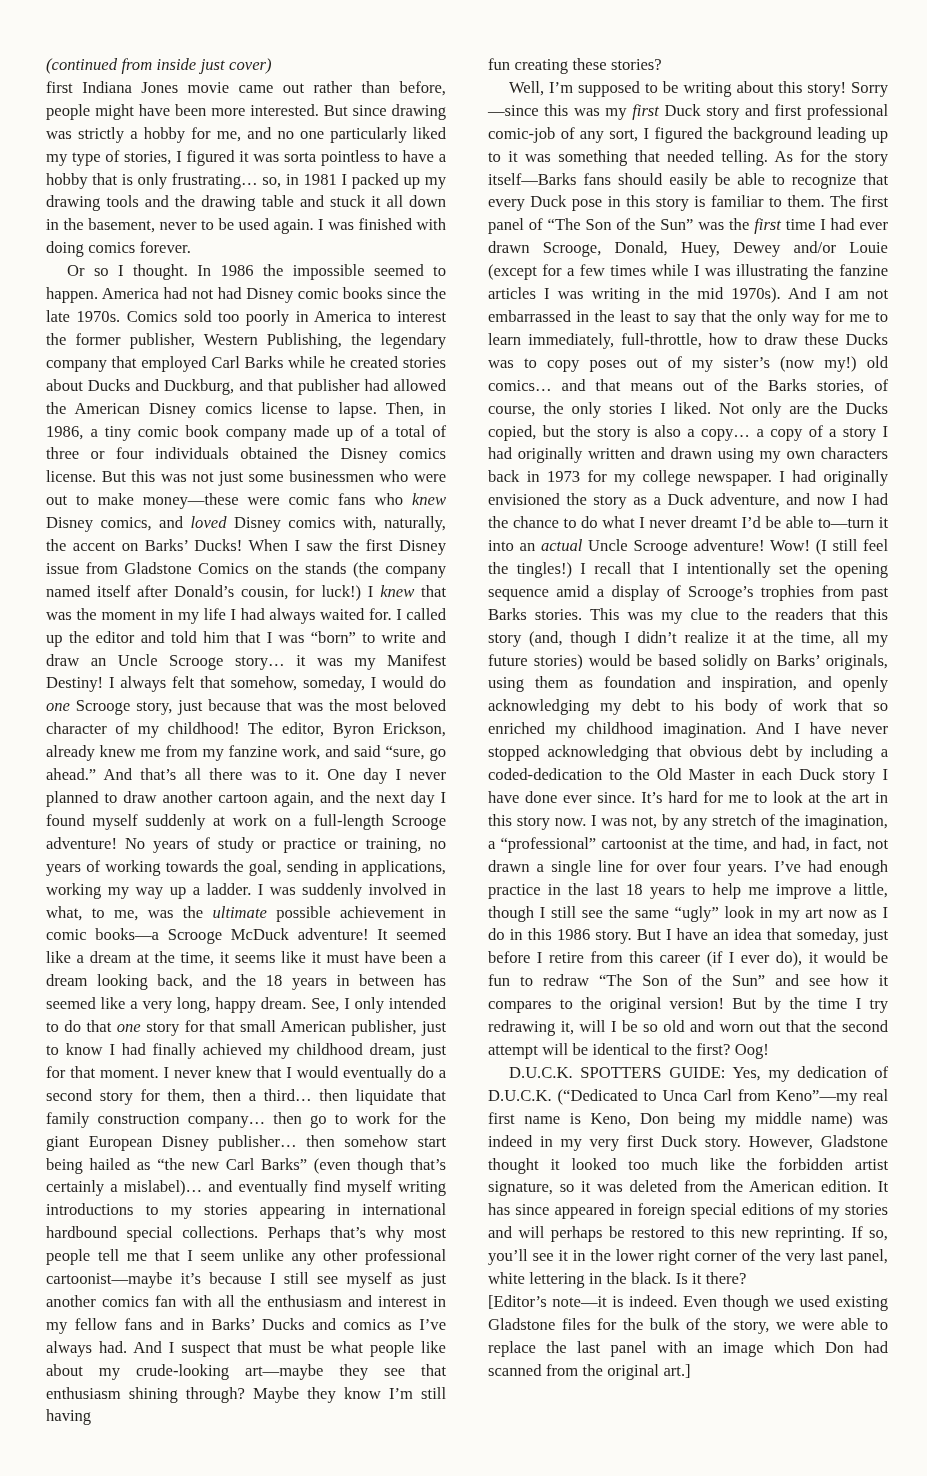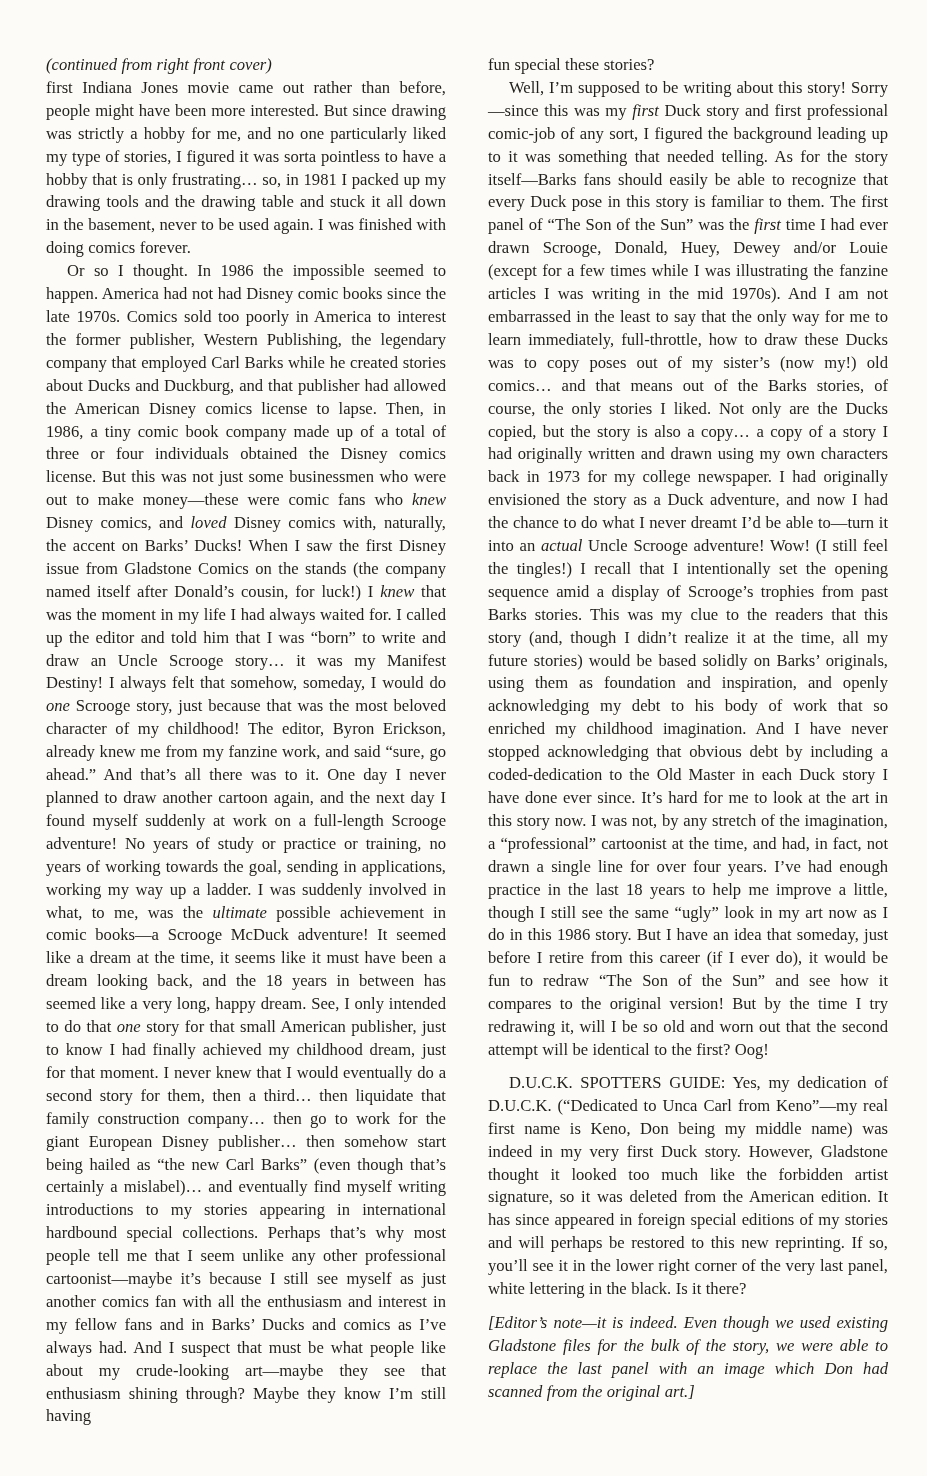--- a/index.html
+++ b/index.html
@@ -37,35 +37,33 @@
   }
   .lead-note {
     font-style: italic;
     text-align: left;
   }
   .body-indent {
     text-indent: 21px;
   }
   .body-indent-gap {
     text-indent: 21px;
-    margin-top: 10px;
   }
   .editors-note {
-    font-style: italic;
-    margin-top: 11px;
+    margin-top: 0;
   }
 </style>
 </head>
 <body style="background: rgb(252, 251, 247); color: rgb(33, 31, 28);">
 
 <div class="page">
   <section class="column column-left">
-      <p class="para lead-note">(continued from right front cover)</p>
+      <p class="para lead-note">(continued from inside just cover)</p>
       <p class="para body">first Indiana Jones movie came out rather than before, people might have been more interested. But since drawing was strictly a hobby for me, and no one particularly liked my type of stories, I figured it was sorta pointless to have a hobby that is only frustrating… so, in 1981 I packed up my drawing tools and the drawing table and stuck it all down in the basement, never to be used again. I was finished with doing comics forever.</p>
       <p class="para body-indent">Or so I thought. In 1986 the impossible seemed to happen. America had not had Disney comic books since the late 1970s. Comics sold too poorly in America to interest the former publisher, Western Publishing, the legendary company that employed Carl Barks while he created stories about Ducks and Duckburg, and that publisher had allowed the American Disney comics license to lapse. Then, in 1986, a tiny comic book company made up of a total of three or four individuals obtained the Disney comics license. But this was not just some businessmen who were out to make money—these were comic fans who <i>knew</i> Disney comics, and <i>loved</i> Disney comics with, naturally, the accent on Barks’ Ducks! When I saw the first Disney issue from Gladstone Comics on the stands (the company named itself after Donald’s cousin, for luck!) I <i>knew</i> that was the moment in my life I had always waited for. I called up the editor and told him that I was “born” to write and draw an Uncle Scrooge story… it was my Manifest Destiny! I always felt that somehow, someday, I would do <i>one</i> Scrooge story, just because that was the most beloved character of my childhood! The editor, Byron Erickson, already knew me from my fanzine work, and said “sure, go ahead.” And that’s all there was to it. One day I never planned to draw another cartoon again, and the next day I found myself suddenly at work on a full-length Scrooge adventure! No years of study or practice or training, no years of working towards the goal, sending in applications, working my way up a ladder. I was suddenly involved in what, to me, was the <i>ultimate</i> possible achievement in comic books—a Scrooge McDuck adventure! It seemed like a dream at the time, it seems like it must have been a dream looking back, and the 18 years in between has seemed like a very long, happy dream. See, I only intended to do that <i>one</i> story for that small American publisher, just to know I had finally achieved my childhood dream, just for that moment. I never knew that I would eventually do a second story for them, then a third… then liquidate that family construction company… then go to work for the giant European Disney publisher… then somehow start being hailed as “the new Carl Barks” (even though that’s certainly a mislabel)… and eventually find myself writing introductions to my stories appearing in international hardbound special collections. Perhaps that’s why most people tell me that I seem unlike any other professional cartoonist—maybe it’s because I still see myself as just another comics fan with all the enthusiasm and interest in my fellow fans and in Barks’ Ducks and comics as I’ve always had. And I suspect that must be what people like about my crude-looking art—maybe they see that enthusiasm shining through? Maybe they know I’m still having</p>
     </section>
   <section class="column column-right">
-      <p class="para body">fun special these stories?</p>
+      <p class="para body">fun creating these stories?</p>
       <p class="para body-indent">Well, I’m supposed to be writing about this story! Sorry—since this was my <i>first</i> Duck story and first professional comic-job of any sort, I figured the background leading up to it was something that needed telling. As for the story itself—Barks fans should easily be able to recognize that every Duck pose in this story is familiar to them. The first panel of “The Son of the Sun” was the <i>first</i> time I had ever drawn Scrooge, Donald, Huey, Dewey and/or Louie (except for a few times while I was illustrating the fanzine articles I was writing in the mid 1970s). And I am not embarrassed in the least to say that the only way for me to learn immediately, full-throttle, how to draw these Ducks was to copy poses out of my sister’s (now my!) old comics… and that means out of the Barks stories, of course, the only stories I liked. Not only are the Ducks copied, but the story is also a copy… a copy of a story I had originally written and drawn using my own characters back in 1973 for my college newspaper. I had originally envisioned the story as a Duck adventure, and now I had the chance to do what I never dreamt I’d be able to—turn it into an <i>actual</i> Uncle Scrooge adventure! Wow! (I still feel the tingles!) I recall that I intentionally set the opening sequence amid a display of Scrooge’s trophies from past Barks stories. This was my clue to the readers that this story (and, though I didn’t realize it at the time, all my future stories) would be based solidly on Barks’ originals, using them as foundation and inspiration, and openly acknowledging my debt to his body of work that so enriched my childhood imagination. And I have never stopped acknowledging that obvious debt by including a coded-dedication to the Old Master in each Duck story I have done ever since. It’s hard for me to look at the art in this story now. I was not, by any stretch of the imagination, a “professional” cartoonist at the time, and had, in fact, not drawn a single line for over four years. I’ve had enough practice in the last 18 years to help me improve a little, though I still see the same “ugly” look in my art now as I do in this 1986 story. But I have an idea that someday, just before I retire from this career (if I ever do), it would be fun to redraw “The Son of the Sun” and see how it compares to the original version! But by the time I try redrawing it, will I be so old and worn out that the second attempt will be identical to the first? Oog!</p>
       <p class="para body-indent-gap">D.U.C.K. SPOTTERS GUIDE: Yes, my dedication of D.U.C.K. (“Dedicated to Unca Carl from Keno”—my real first name is Keno, Don being my middle name) was indeed in my very first Duck story. However, Gladstone thought it looked too much like the forbidden artist signature, so it was deleted from the American edition. It has since appeared in foreign special editions of my stories and will perhaps be restored to this new reprinting. If so, you’ll see it in the lower right corner of the very last panel, white lettering in the black. Is it there?</p>
       <p class="para editors-note">[Editor’s note—it is indeed. Even though we used existing Gladstone files for the bulk of the story, we were able to replace the last panel with an image which Don had scanned from the original art.]</p>
     </section>
 </div>
 
 </body></html>

